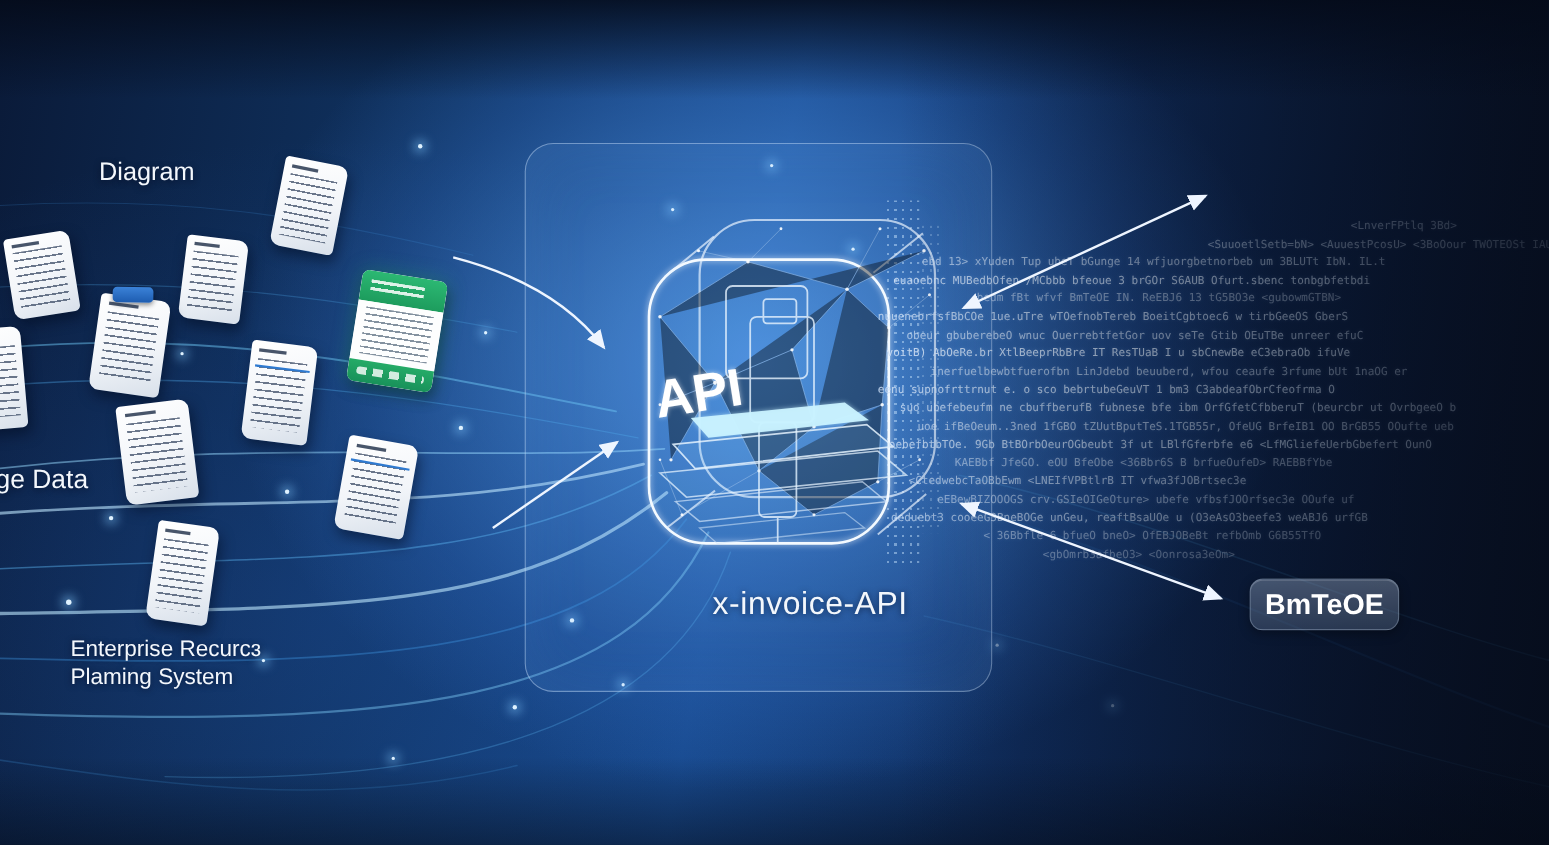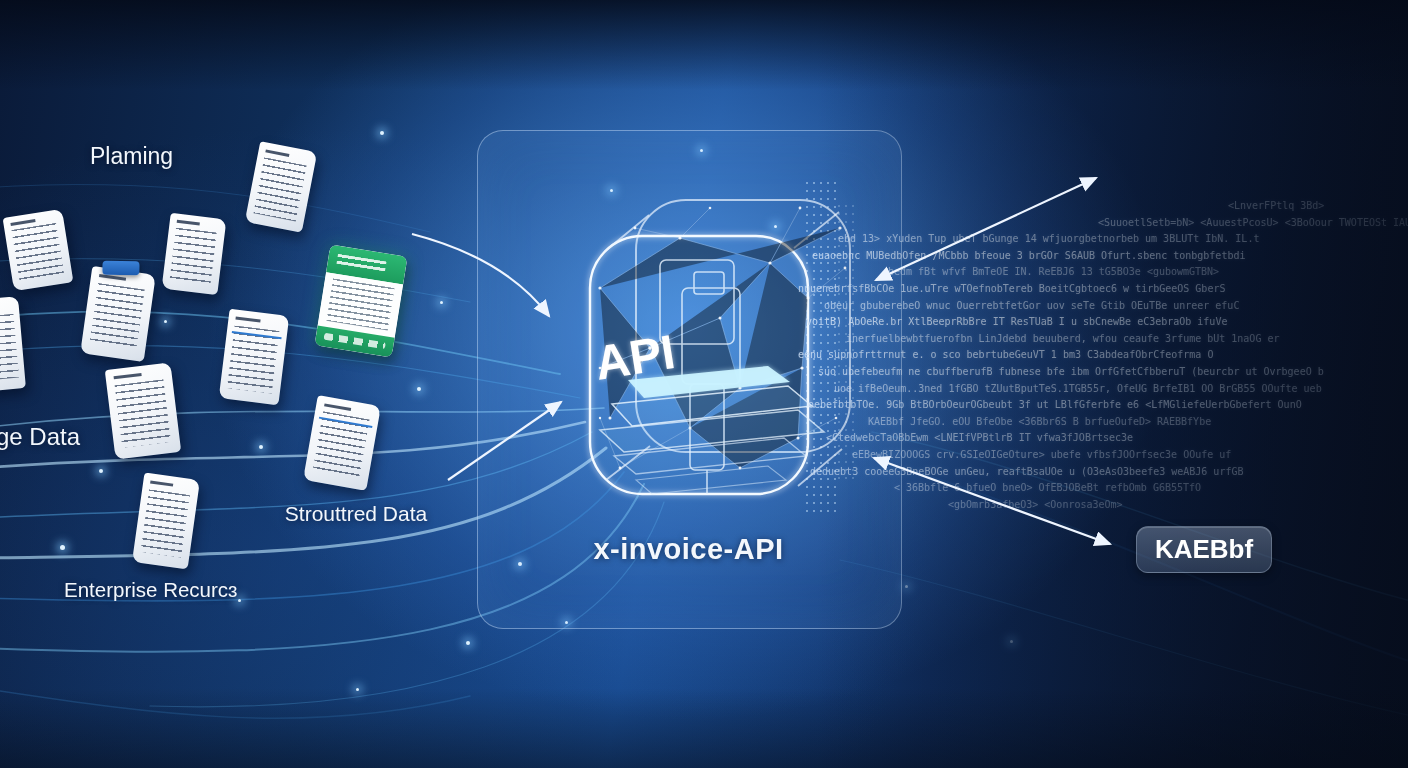--- a/index.html
+++ b/index.html
@@ -67,21 +67,21 @@
     -webkit-mask-image:repeating-linear-gradient(to right,#000 0 2px,rgba(0,0,0,0) 2px 7px);
     mask-image:repeating-linear-gradient(to right,#000 0 2px,rgba(0,0,0,0) 2px 7px);}
   .rain2{left:838px;top:205px;width:18px;height:280px;opacity:.3;}
 
   
   .lbl{position:absolute;color:#f3f7fc;text-shadow:0 1px 6px rgba(0,10,30,.6);}
   .lbl-scanned{left:90px;top:143px;font-size:23px;}
   .lbl-imagedata{left:-4px;top:423px;font-size:24px;}
   .lbl-structured{left:258px;top:501px;width:196px;text-align:center;font-size:21px;line-height:25px;}
   .lbl-erp{left:64px;top:577px;width:216px;text-align:left;font-size:20.5px;line-height:26px;}
-  .lbl-apiname{left:477px;top:533px;width:423px;text-align:center;font-size:29px;font-weight:bold;letter-spacing:.5px;}
+  .lbl-apiname{left:477px;top:533px;width:423px;text-align:center;font-size:29px;font-weight:normal;letter-spacing:.5px;padding-left:48px;}
   .lbl-xrechnung{left:1118px;top:157px;font-size:27px;font-weight:bold;letter-spacing:.3px;}
 
   
   .btn-output{left:1136px;top:526px;width:134px;height:45px;border-radius:12px;
     background:linear-gradient(180deg,rgba(150,168,196,.42),rgba(96,116,146,.38));
     border:1px solid rgba(210,225,245,.28);
     box-shadow:0 3px 10px rgba(0,0,0,.35), inset 0 1px 0 rgba(255,255,255,.18);
     color:#fff;font-size:26px;font-weight:600;text-align:center;line-height:45px;cursor:pointer;}
 
   
@@ -269,25 +269,25 @@
         <path d="M0,0 L8,3.5 L0,7 z" fill="#eef5ff"></path>
       </marker>
     </defs>
     <path d="M412,234 Q505,258 549,316" stroke="#eef5ff" stroke-width="2.2" marker-end="url(#ah)"></path>
     <path d="M448,480 L561,402" stroke="#eef5ff" stroke-width="2.2" marker-end="url(#ah)"></path>
     <path d="M876,280 L1096,178" stroke="#eef5ff" stroke-width="2.2" marker-start="url(#ah)" marker-end="url(#ah)"></path>
     <path d="M874,458 L1110,544" stroke="#eef5ff" stroke-width="2.2" marker-start="url(#ah)" marker-end="url(#ah)"></path>
   </svg>
 
 
-  <div class="lbl lbl-scanned">Plaming</div>
+  <div class="lbl lbl-scanned">Diagram</div>
   <div class="lbl lbl-imagedata">ge Data</div>
   <div class="lbl lbl-structured">
-    <div>Strouttred Data</div>
   </div>
   <div class="lbl lbl-erp">
     <div>Enterprise Recurcɜ</div>
+    <div>Plaming System</div>
   </div>
   <div class="lbl lbl-apiname">x-invoice-API</div>
 
-  <div class="abs btn-output">KAEBbf</div>
+  <div class="abs btn-output">BmTeOE</div>
 
 </div>
 
 </body></html>

